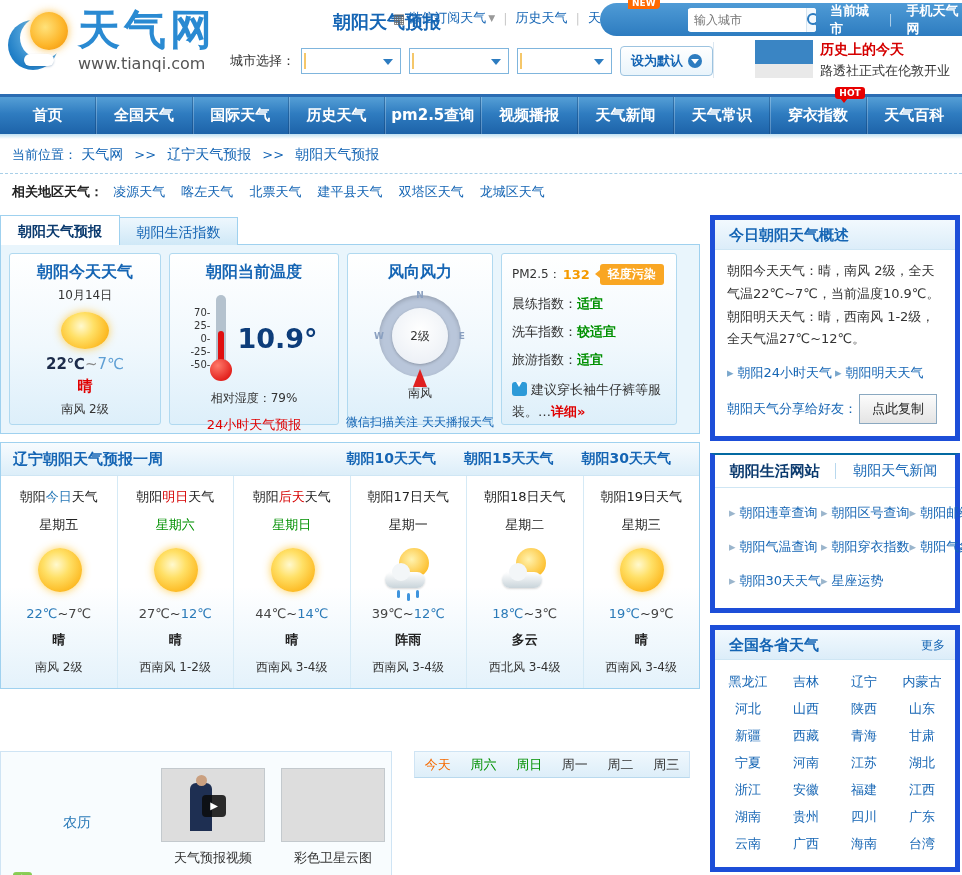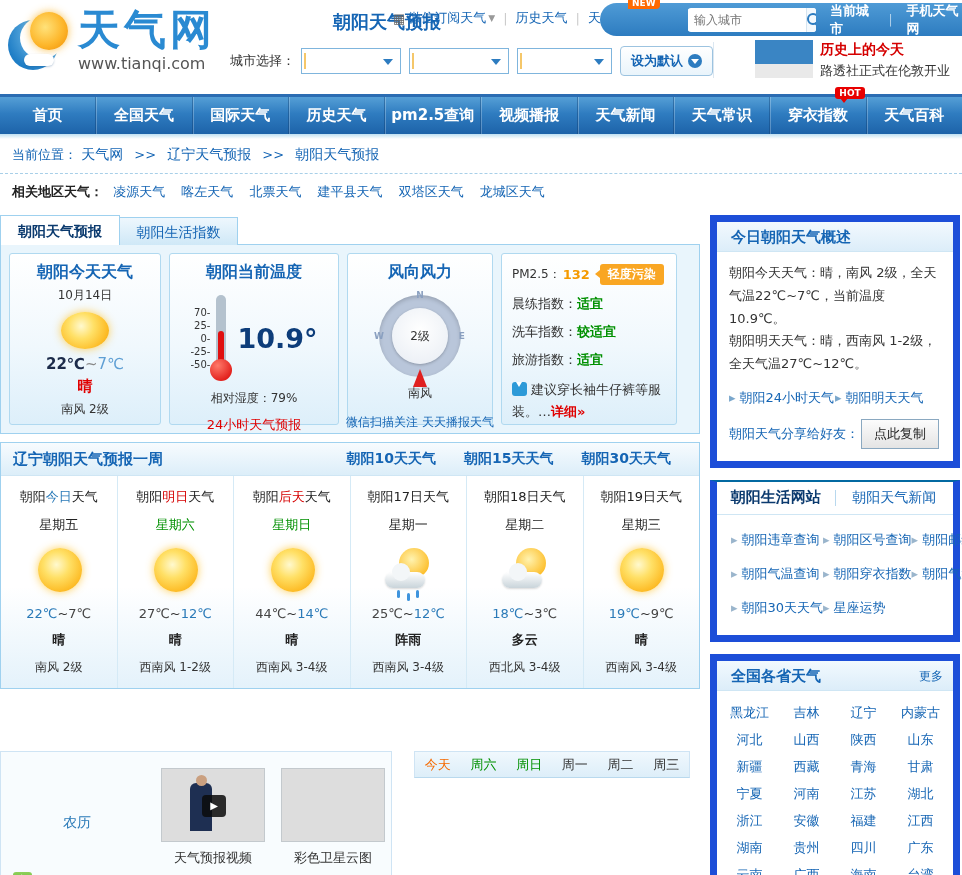--- a/index.html
+++ b/index.html
@@ -198,21 +198,21 @@
   .yi-badge { top:120px; background:linear-gradient(#8ed05a,#4ca318); }
 
   .midcol { flex:1; margin-left:22px; }
   .daytabs { display:flex; align-items:center; height:27px; background:linear-gradient(#f0f8fd,#ddeef9);
      border:1px solid #cfe4f4; border-bottom:1px solid #b9d9ee; width:276px; }
   .daytabs span { flex:1; text-align:center; font-size:13px; color:#333; cursor:pointer; }
   .daytabs .today { color:#f56a00; }
   .daytabs .grn { color:#009000; }
 
   
-  .sbox { border:7px solid #1d4ed8; background:#fff; }
+  .sbox { border:5px solid #1d4ed8; background:#fff; }
   .sbox-head { height:30px; line-height:30px; background:linear-gradient(#f2f9fe,#dcedf9); border-bottom:1px solid #cfe6f4;
      font-size:15px; font-weight:bold; color:#1565b4; padding-left:14px; display:flex; }
   .sbox-head .more { margin-left:auto; margin-right:10px; font-size:12px; font-weight:normal; color:#1565b4; }
   .ov-body { padding:10px 12px 12px; }
   .ov-body p { font-size:13px; color:#333; line-height:1.75; }
   .ov-links { display:flex; margin-top:13px; }
   .ov-links a { color:#1565b4; font-size:13px; flex:1; }
   .ov-links a::before { content:'▸'; color:#7aa7cc; margin-right:4px; }
   .sharerow { display:flex; align-items:center; margin-top:12px; }
   .sharerow .slbl { color:#1565b4; font-size:13px; }
@@ -435,21 +435,21 @@
         <div class="wd">星期一</div>
         <div class="wk-ico">
               <div class="sun-c"></div>
               <div class="cloud-c"></div>
               <div class="drops">
                 <i></i>
                 <i></i>
                 <i></i>
               </div>
             </div>
-        <div class="tmp"><span class="lo">25℃</span><span>~</span><span class="hi">12℃</span></div>
+        <div class="tmp"><span class="lo">39℃</span><span>~</span><span class="hi">12℃</span></div>
         <div class="cnd">阵雨</div>
         <div class="wnd">西南风 3-4级</div>
       </div>
       <div class="wk-col">
         <div class="dt"><span>朝阳</span><span>18日</span><span>天气</span></div>
         <div class="wd">星期二</div>
         <div class="wk-ico">
               <div class="sun-c"></div>
               <div class="cloud-c"></div>
             </div>

